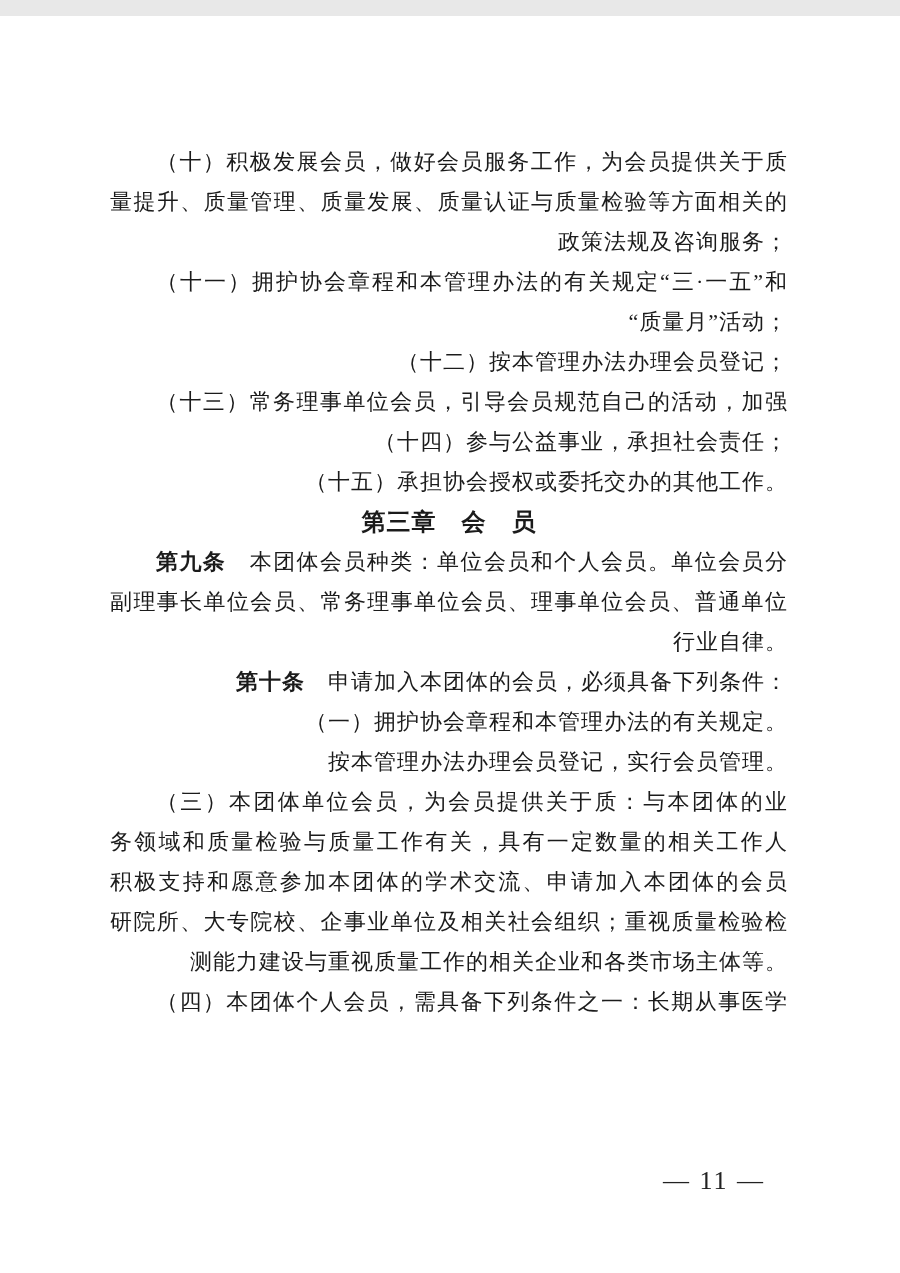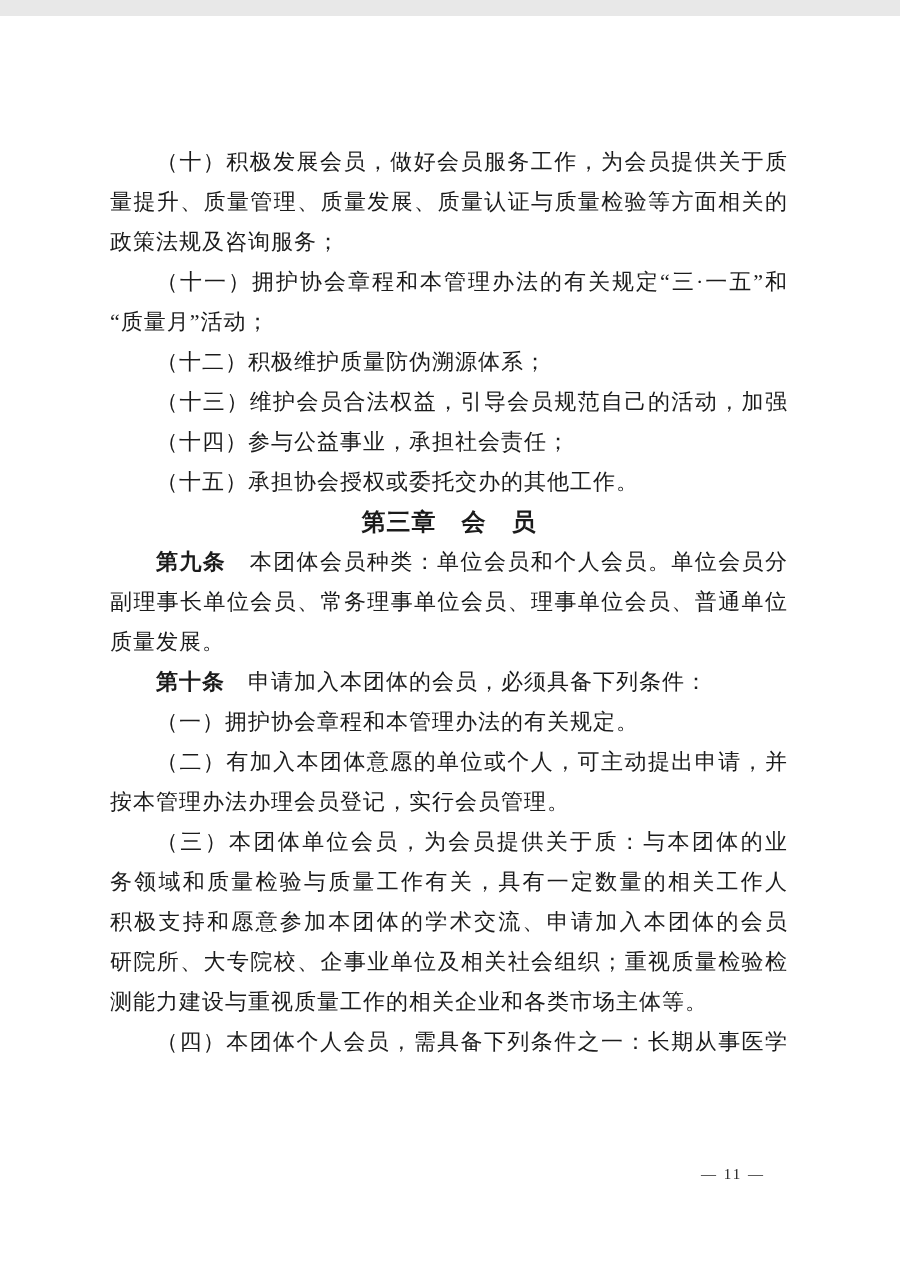--- a/index.html
+++ b/index.html
@@ -16,20 +16,21 @@
     position:absolute;
     left:110px; top:126px;
     width:678px;
   }
   .line {
     height:40px;
     line-height:40px;
     font-size:22px;
     letter-spacing:1px;
     white-space:nowrap;
+    text-align:right;
   }
   .line.justify {
     white-space:normal;
     text-align:justify;
     text-align-last:justify;
     text-justify:inter-character;
     overflow:hidden;
   }
   .line.indent { padding-left:46px; }
   .line.heading {
@@ -37,46 +38,45 @@
     text-align-last:center;
     font-weight:700;
     font-size:24px;
     padding-left:0;
     white-space:nowrap;
   }
   .line b { font-weight:700; }
   .page-number {
     position:absolute;
     top:1150px; right:135px;
-    font-size:15px;
+    font-size:26px;
     letter-spacing:2px;
     color:#222222;
   }
 </style>
 </head>
 <body>
 
 <div class="page">
   <div class="text-block">
       <div class="line indent justify">（十）积极发展会员，做好会员服务工作，为会员提供关于质</div>
       <div class="line justify">量提升、质量管理、质量发展、质量认证与质量检验等方面相关的</div>
       <div class="line">政策法规及咨询服务；</div>
       <div class="line indent justify">（十一）拥护协会章程和本管理办法的有关规定“三·一五”和</div>
       <div class="line">“质量月”活动；</div>
-      <div class="line indent">（十二）积极维护质量防伪溯源体系；</div>
-      <div class="line indent justify">（十三）维护会员合法权益，引导会员规范自己的活动，加强</div>
+      <div class="line indent">（十二）按本管理办法办理会员登记；</div>
+      <div class="line indent justify">（十三）常务理事单位会员，引导会员规范自己的活动，加强</div>
       <div class="line indent">（十四）参与公益事业，承担社会责任；</div>
       <div class="line indent">（十五）承担协会授权或委托交办的其他工作。</div>
       <div class="line heading">第三章　会　员</div>
       <div class="line indent justify"><b>第九条</b>　本团体会员种类：单位会员和个人会员。单位会员分</div>
       <div class="line justify">副理事长单位会员、常务理事单位会员、理事单位会员、普通单位</div>
-      <div class="line">质量发展。</div>
+      <div class="line">行业自律。</div>
       <div class="line indent"><b>第十条</b>　申请加入本团体的会员，必须具备下列条件：</div>
       <div class="line indent">（一）拥护协会章程和本管理办法的有关规定。</div>
-      <div class="line indent justify">（二）有加入本团体意愿的单位或个人，可主动提出申请，并</div>
       <div class="line">按本管理办法办理会员登记，实行会员管理。</div>
       <div class="line indent justify">（三）本团体单位会员，为会员提供关于质：与本团体的业</div>
       <div class="line justify">务领域和质量检验与质量工作有关，具有一定数量的相关工作人员，</div>
       <div class="line justify">积极支持和愿意参加本团体的学术交流、申请加入本团体的会员</div>
       <div class="line justify">研院所、大专院校、企事业单位及相关社会组织；重视质量检验检</div>
       <div class="line">测能力建设与重视质量工作的相关企业和各类市场主体等。</div>
       <div class="line indent justify">（四）本团体个人会员，需具备下列条件之一：长期从事医学</div>
     </div>
   <div class="page-number">— 11 —</div>
 </div>

